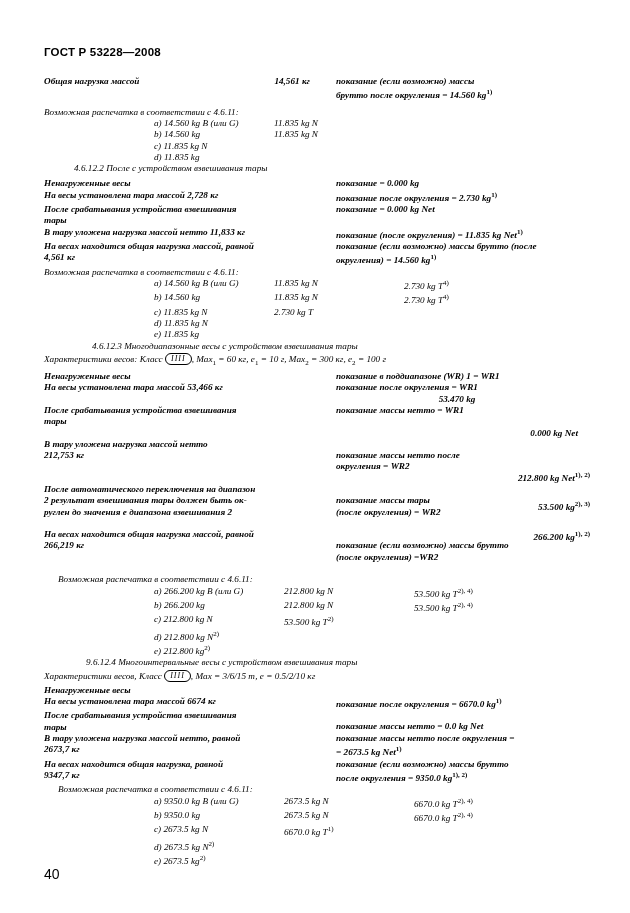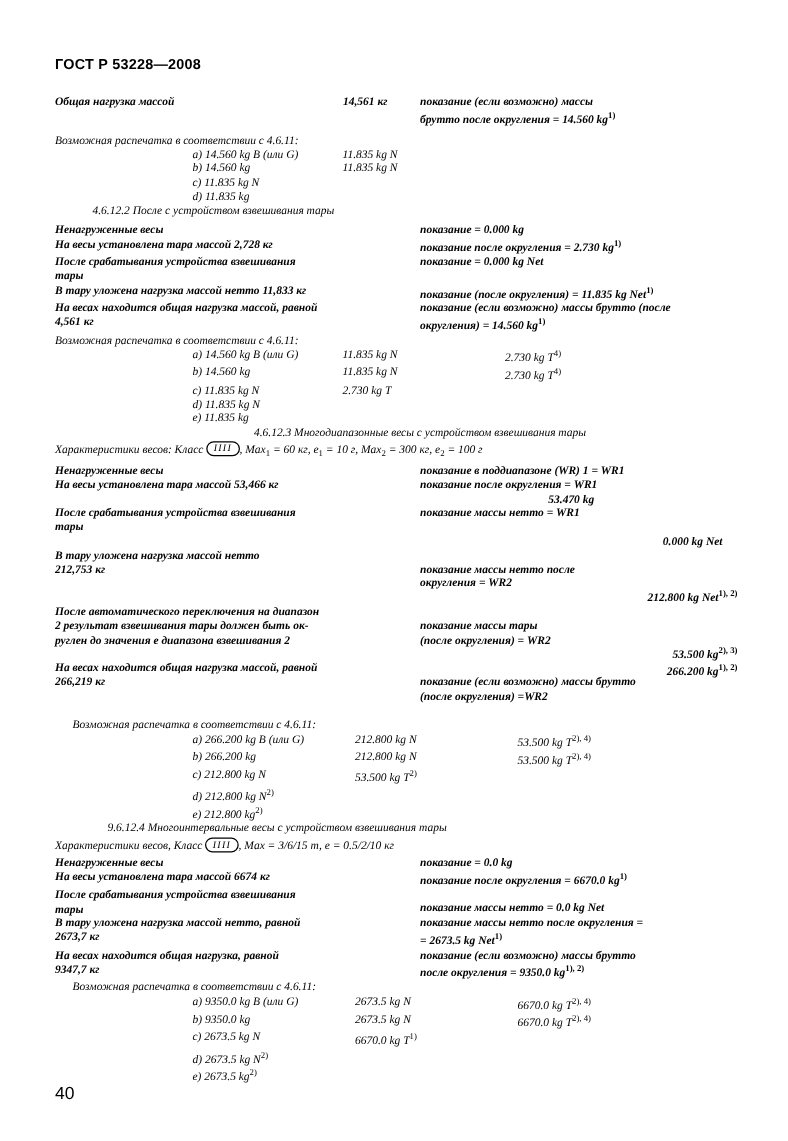--- a/index.html
+++ b/index.html
@@ -200,21 +200,21 @@
         <div class="pcol2">2.730 kg T</div>
       </div>
       <div class="printout-row li">
         <div class="pcol1">d) 11.835 kg N</div>
       </div>
       <div class="printout-row li">
         <div class="pcol1">e) 11.835 kg</div>
       </div>
     </div>
 
-    <div class="heading" style="margin-left:38px;text-align:center;">
+    <div class="heading" style="margin-left:48px;">
       <span>4.6.12.3</span>
       <span>Многодиапазонные весы с устройством взвешивания тары</span>
     </div>
 
     <div class="spacer-xs"></div>
 
     <div class="ital">
       <span>Характеристики весов: Класс</span>
       <span class="charbox">IIII</span><span>, Мax</span><span class="sub">1</span><span> = 60 кг,  e</span><span class="sub">1</span><span> = 10 г,   Мax</span><span class="sub">2</span><span> = 300 кг, e</span><span class="sub">2</span><span> = 100 г</span>
     </div>
@@ -251,21 +251,21 @@
         <span style="position:absolute; right:0px; bottom:0px; white-space:nowrap;"><span>212.800 kg Net</span><span class="sup">1), 2)</span></span>
       </div>
     </div>
     <div class="row">
       <div class="col-left ital" style="white-space:pre-line;">После автоматического переключения на диапазон
 2 результат  взвешивания  тары  должен быть ок-
 руглен  до значения e диапазона взвешивания  2</div>
       <div class="col-right ital" style="white-space:pre-line; position:relative;">
         <span>показание массы тары
 (после округления) = WR2</span>
-        <span style="position:absolute; right:0px; bottom:0px; white-space:nowrap;"><span>53.500 kg</span><span class="sup">2), 3)</span></span>
+        <span style="position:absolute; right:0px; bottom:16px; white-space:nowrap;"><span>53.500 kg</span><span class="sup">2), 3)</span></span>
       </div>
     </div>
     <div class="row">
       <div class="col-left ital" style="white-space:pre-line;">На весах находится общая нагрузка массой, равной
 266,219 кг</div>
       <div class="col-right ital" style="white-space:pre-line; position:relative;">
         <span>показание (если возможно) массы брутто
 (после округления) =WR2</span>
         <span style="position:absolute; right:0px; top:0px; white-space:nowrap;"><span>266.200 kg</span><span class="sup">1), 2)</span></span>
       </div>
@@ -305,21 +305,20 @@
 
     <div class="ital">
       <span>Характеристики весов,  Класс</span>
       <span class="charbox">IIII</span><span>,  Мax = 3/6/15 т,  e = 0.5/2/10 кг</span>
     </div>
 
     <div class="spacer-xs"></div>
 
     <div class="row">
       <div class="col-left ital">Ненагруженные весы</div>
-      <div class="col-right ital">показание =   0.0 kg</div>
     </div>
     <div class="row">
       <div class="col-left ital">На весы установлена тара массой 6674 кг</div>
       <div class="col-right ital"><span>показание после округления =  6670.0 kg</span><span class="sup">1)</span></div>
     </div>
     <div class="row">
       <div class="col-left ital" style="white-space:pre-line;">После срабатывания устройства взвешивания
 тары</div>
       <div class="col-right ital" style="padding-top:11px;">показание массы нетто = 0.0 kg Net</div>
     </div>

